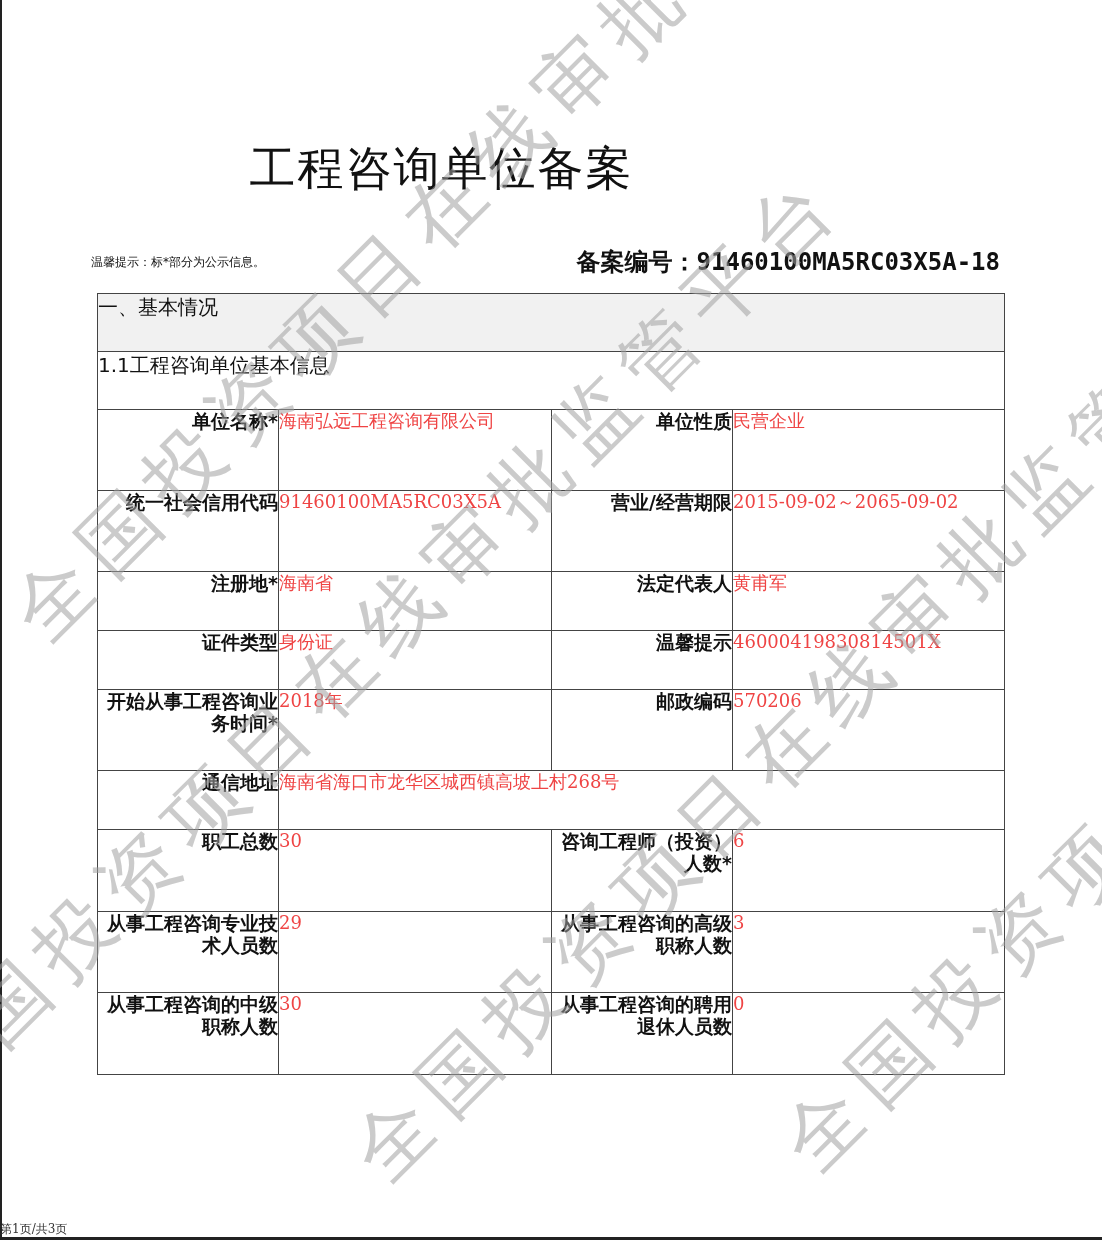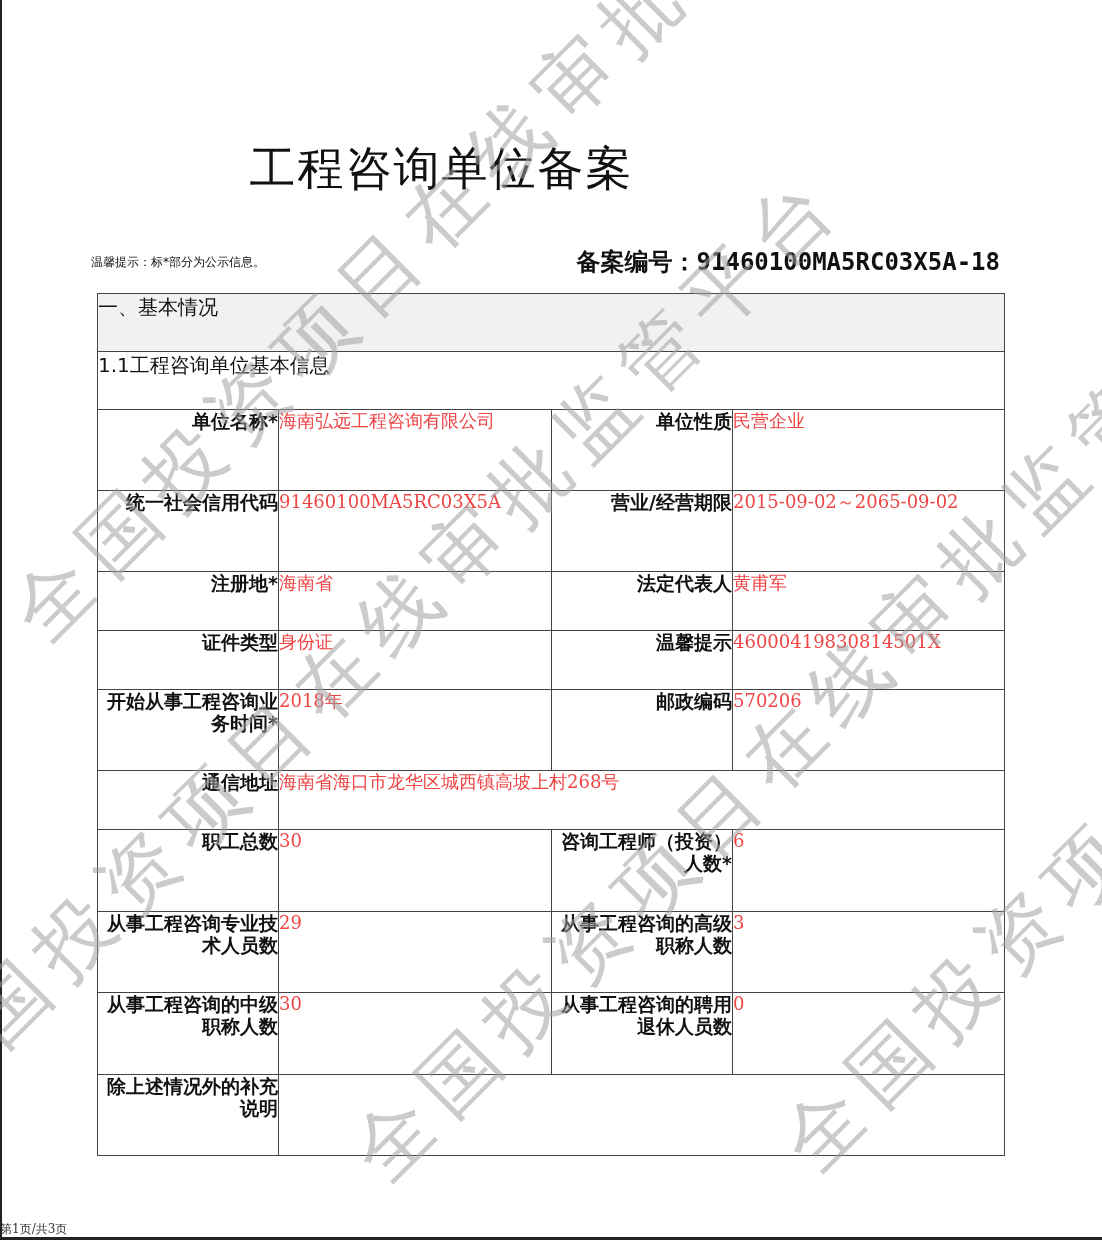--- a/index.html
+++ b/index.html
@@ -134,24 +134,20 @@
     <td class="val">29</td>
     <td class="lbl">从事工程咨询的高级职称人数</td>
     <td class="val">3</td>
   </tr>
   <tr class="h81">
     <td class="lbl">从事工程咨询的中级职称人数</td>
     <td class="val">30</td>
     <td class="lbl">从事工程咨询的聘用退休人员数</td>
     <td class="val">0</td>
   </tr>
-  <tr class="h80">
-    <td class="lbl">除上述情况外的补充说明</td>
-    <td class="val" colspan="3"></td>
-  </tr>
 </tbody>
   </table>
 
 <div class="footer">第1页/共3页</div>
 
 <div class="watermark-layer">
   <div class="wm" style="left:-120px; top:1060px;">全国投资项目在线审批监管平台</div>
   <div class="wm" style="left:330px; top:1130px;">全国投资项目在线审批监管平台</div>
   <div class="wm" style="left:760px; top:1120px;">全国投资项目在线审批监管平台</div>
   <div class="wm" style="left:-10px; top:590px;">全国投资项目在线审批监管平台</div>

